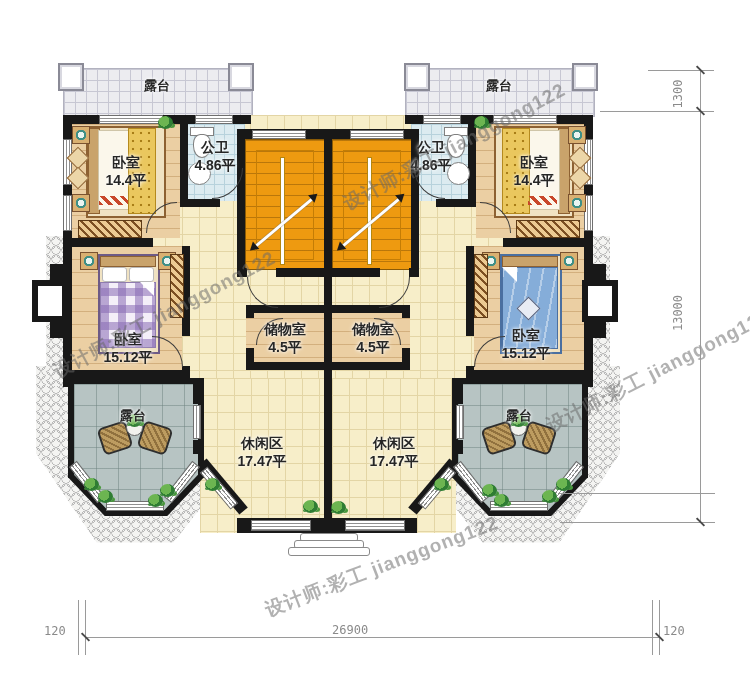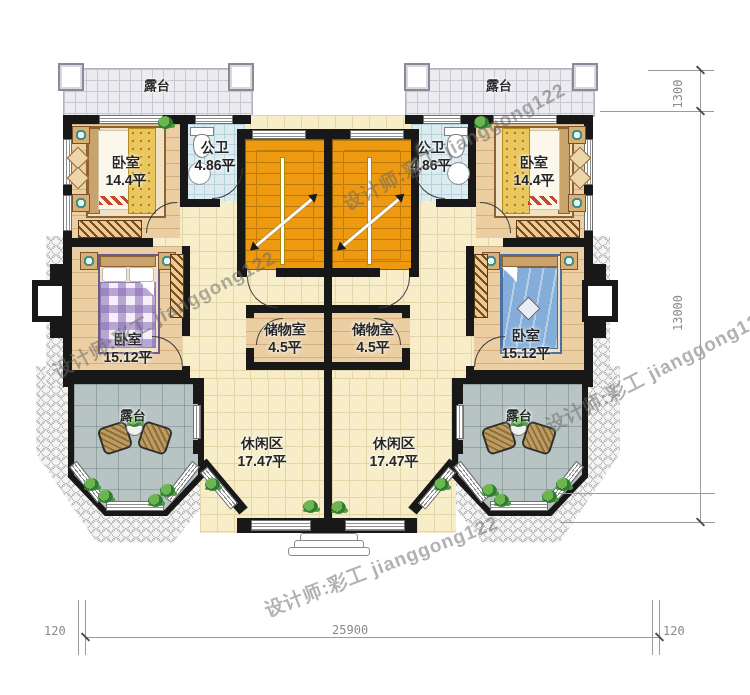--- a/index.html
+++ b/index.html
@@ -369,16 +369,16 @@
   <div class="dim dimv" style="left:660px;top:306px;">13000</div>
 
   <div class="dline" style="left:78px;top:600px;width:1px;height:55px;"></div>
   <div class="dline" style="left:85px;top:600px;width:1px;height:55px;"></div>
   <div class="dline" style="left:652px;top:600px;width:1px;height:55px;"></div>
   <div class="dline" style="left:659px;top:600px;width:1px;height:55px;"></div>
   <div class="dline" style="left:85px;top:637px;width:575px;height:1px;"></div>
   <div class="tick" style="left:80px;top:636px;"></div>
   <div class="tick" style="left:654px;top:636px;"></div>
   <div class="dim" style="left:44px;top:624px;">120</div>
-  <div class="dim" style="left:332px;top:623px;">25900</div>
+  <div class="dim" style="left:332px;top:623px;">26900</div>
   <div class="dim" style="left:663px;top:624px;">120</div>
 
 </div>
 
 </body></html>

